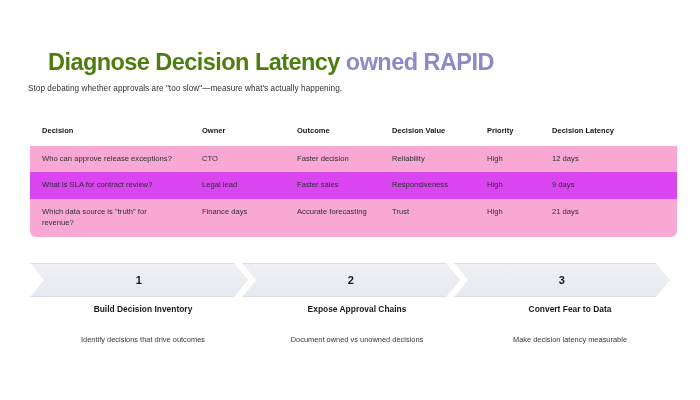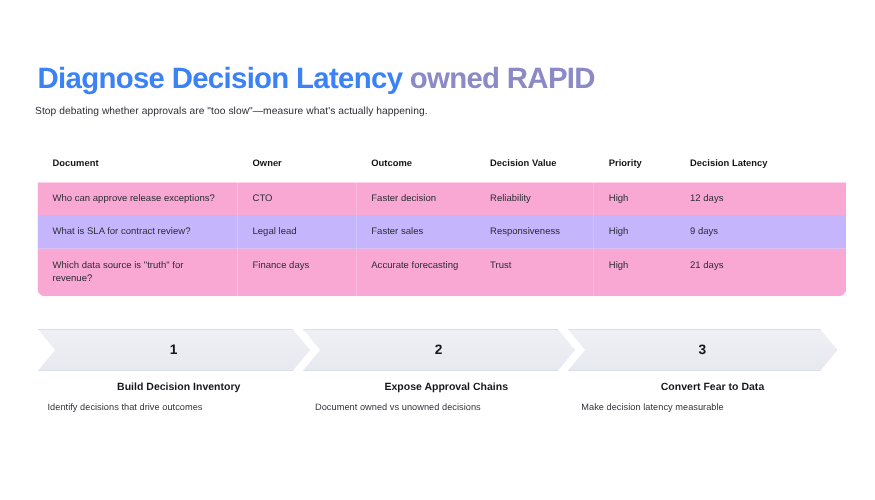--- a/index.html
+++ b/index.html
@@ -28,21 +28,21 @@
   .heading {
     position: absolute;
     left: 30px;
     top: 33px;
     font-size: 23.5px;
     font-weight: 700;
     letter-spacing: -0.55px;
     line-height: 1.15;
     white-space: nowrap;
   }
-  .heading .h-main { color: #3b82f6; }
+  .heading .h-main { color: #4d7c0f; margin-left: 18px; }
   .heading .h-accent { color: #8b8ac6; }
 
   .subtitle {
     position: absolute;
     left: 28px;
     top: 76px;
     font-size: 8.2px;
     font-weight: 400;
     color: #2f3038;
     letter-spacing: 0.05px;
@@ -78,21 +78,21 @@
     font-size: 7.5px;
     padding-top: 9px;
     padding-bottom: 9px;
     background: #ffffff;
   }
   .tbl tbody td {
     font-weight: 400;
     color: #2b2c33;
   }
   .tbl tbody tr.row-alt td { background: #f9a8d4; }
-  .tbl tbody tr.row-plain td { background: #c4b5fd; }
+  .tbl tbody tr.row-plain td { background: #d946ef; }
 
   .col-decision  { width: 160px; }
   .col-owner     { width: 95px; }
   .col-outcome   { width: 95px; }
   .col-custval   { width: 95px; }
   .col-priority  { width: 65px; }
   .col-latency   { width: 137px; }
 
   
   .steps {
@@ -144,27 +144,28 @@
   .cap-title {
     font-size: 8.4px;
     font-weight: 700;
     color: #16171c;
     letter-spacing: 0.02px;
     line-height: 1.3;
     white-space: nowrap;
     text-align: center;
   }
   .cap-desc {
-    margin-top: 6px;
+    margin-top: 20px;
     font-size: 7.4px;
     font-weight: 400;
     color: #34353c;
     letter-spacing: 0.02px;
     line-height: 1.3;
     white-space: nowrap;
+    text-align: center;
   }
 </style>
 </head>
 <body>
 
 <div class="page">
 
   <h1 class="heading"><span class="h-main">Diagnose Decision Latency </span><span class="h-accent">owned RAPID</span></h1>
 
   <p class="subtitle">Stop debating whether approvals are "too slow"—measure what's actually happening.</p>
@@ -174,21 +175,21 @@
       <colgroup>
         <col class="col-decision">
         <col class="col-owner">
         <col class="col-outcome">
         <col class="col-custval">
         <col class="col-priority">
         <col class="col-latency">
       </colgroup>
       <thead>
         <tr>
-          <th>Document</th>
+          <th>Decision</th>
           <th>Owner</th>
           <th>Outcome</th>
           <th>Decision Value</th>
           <th>Priority</th>
           <th>Decision Latency</th>
         </tr>
       </thead>
       <tbody>
         <tr class="row-alt">
           <td>Who can approve release exceptions?</td>

